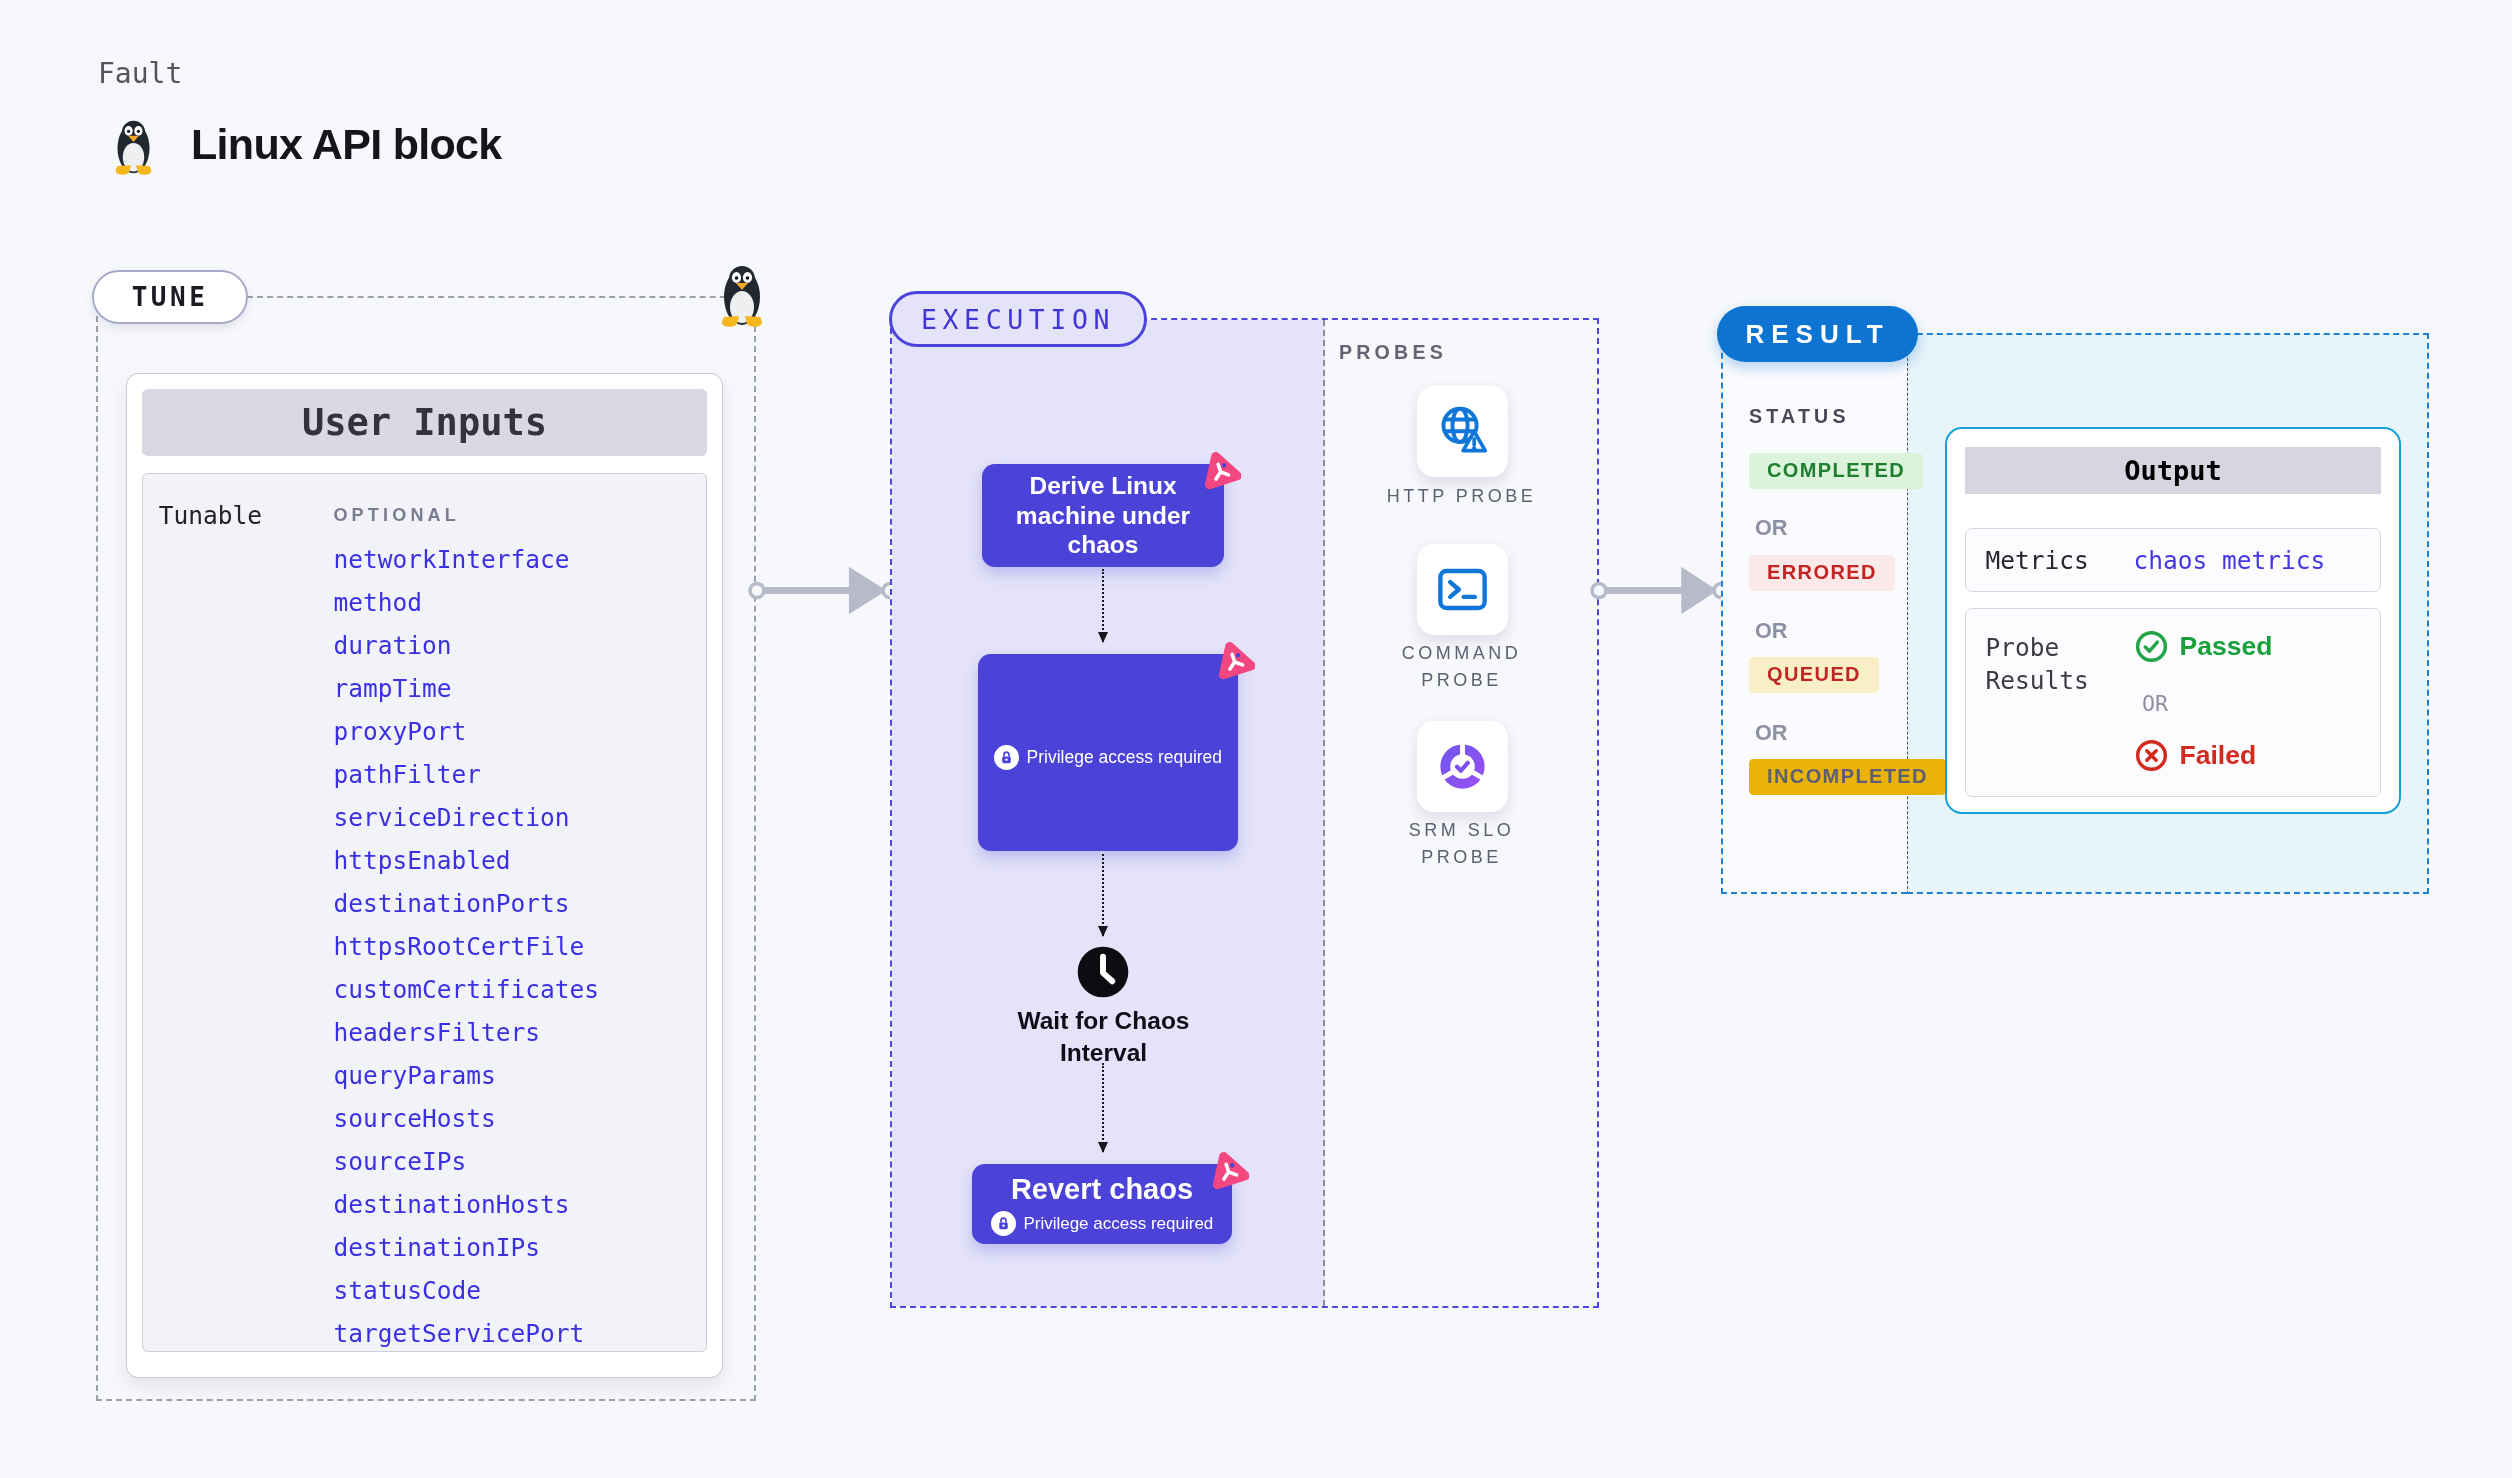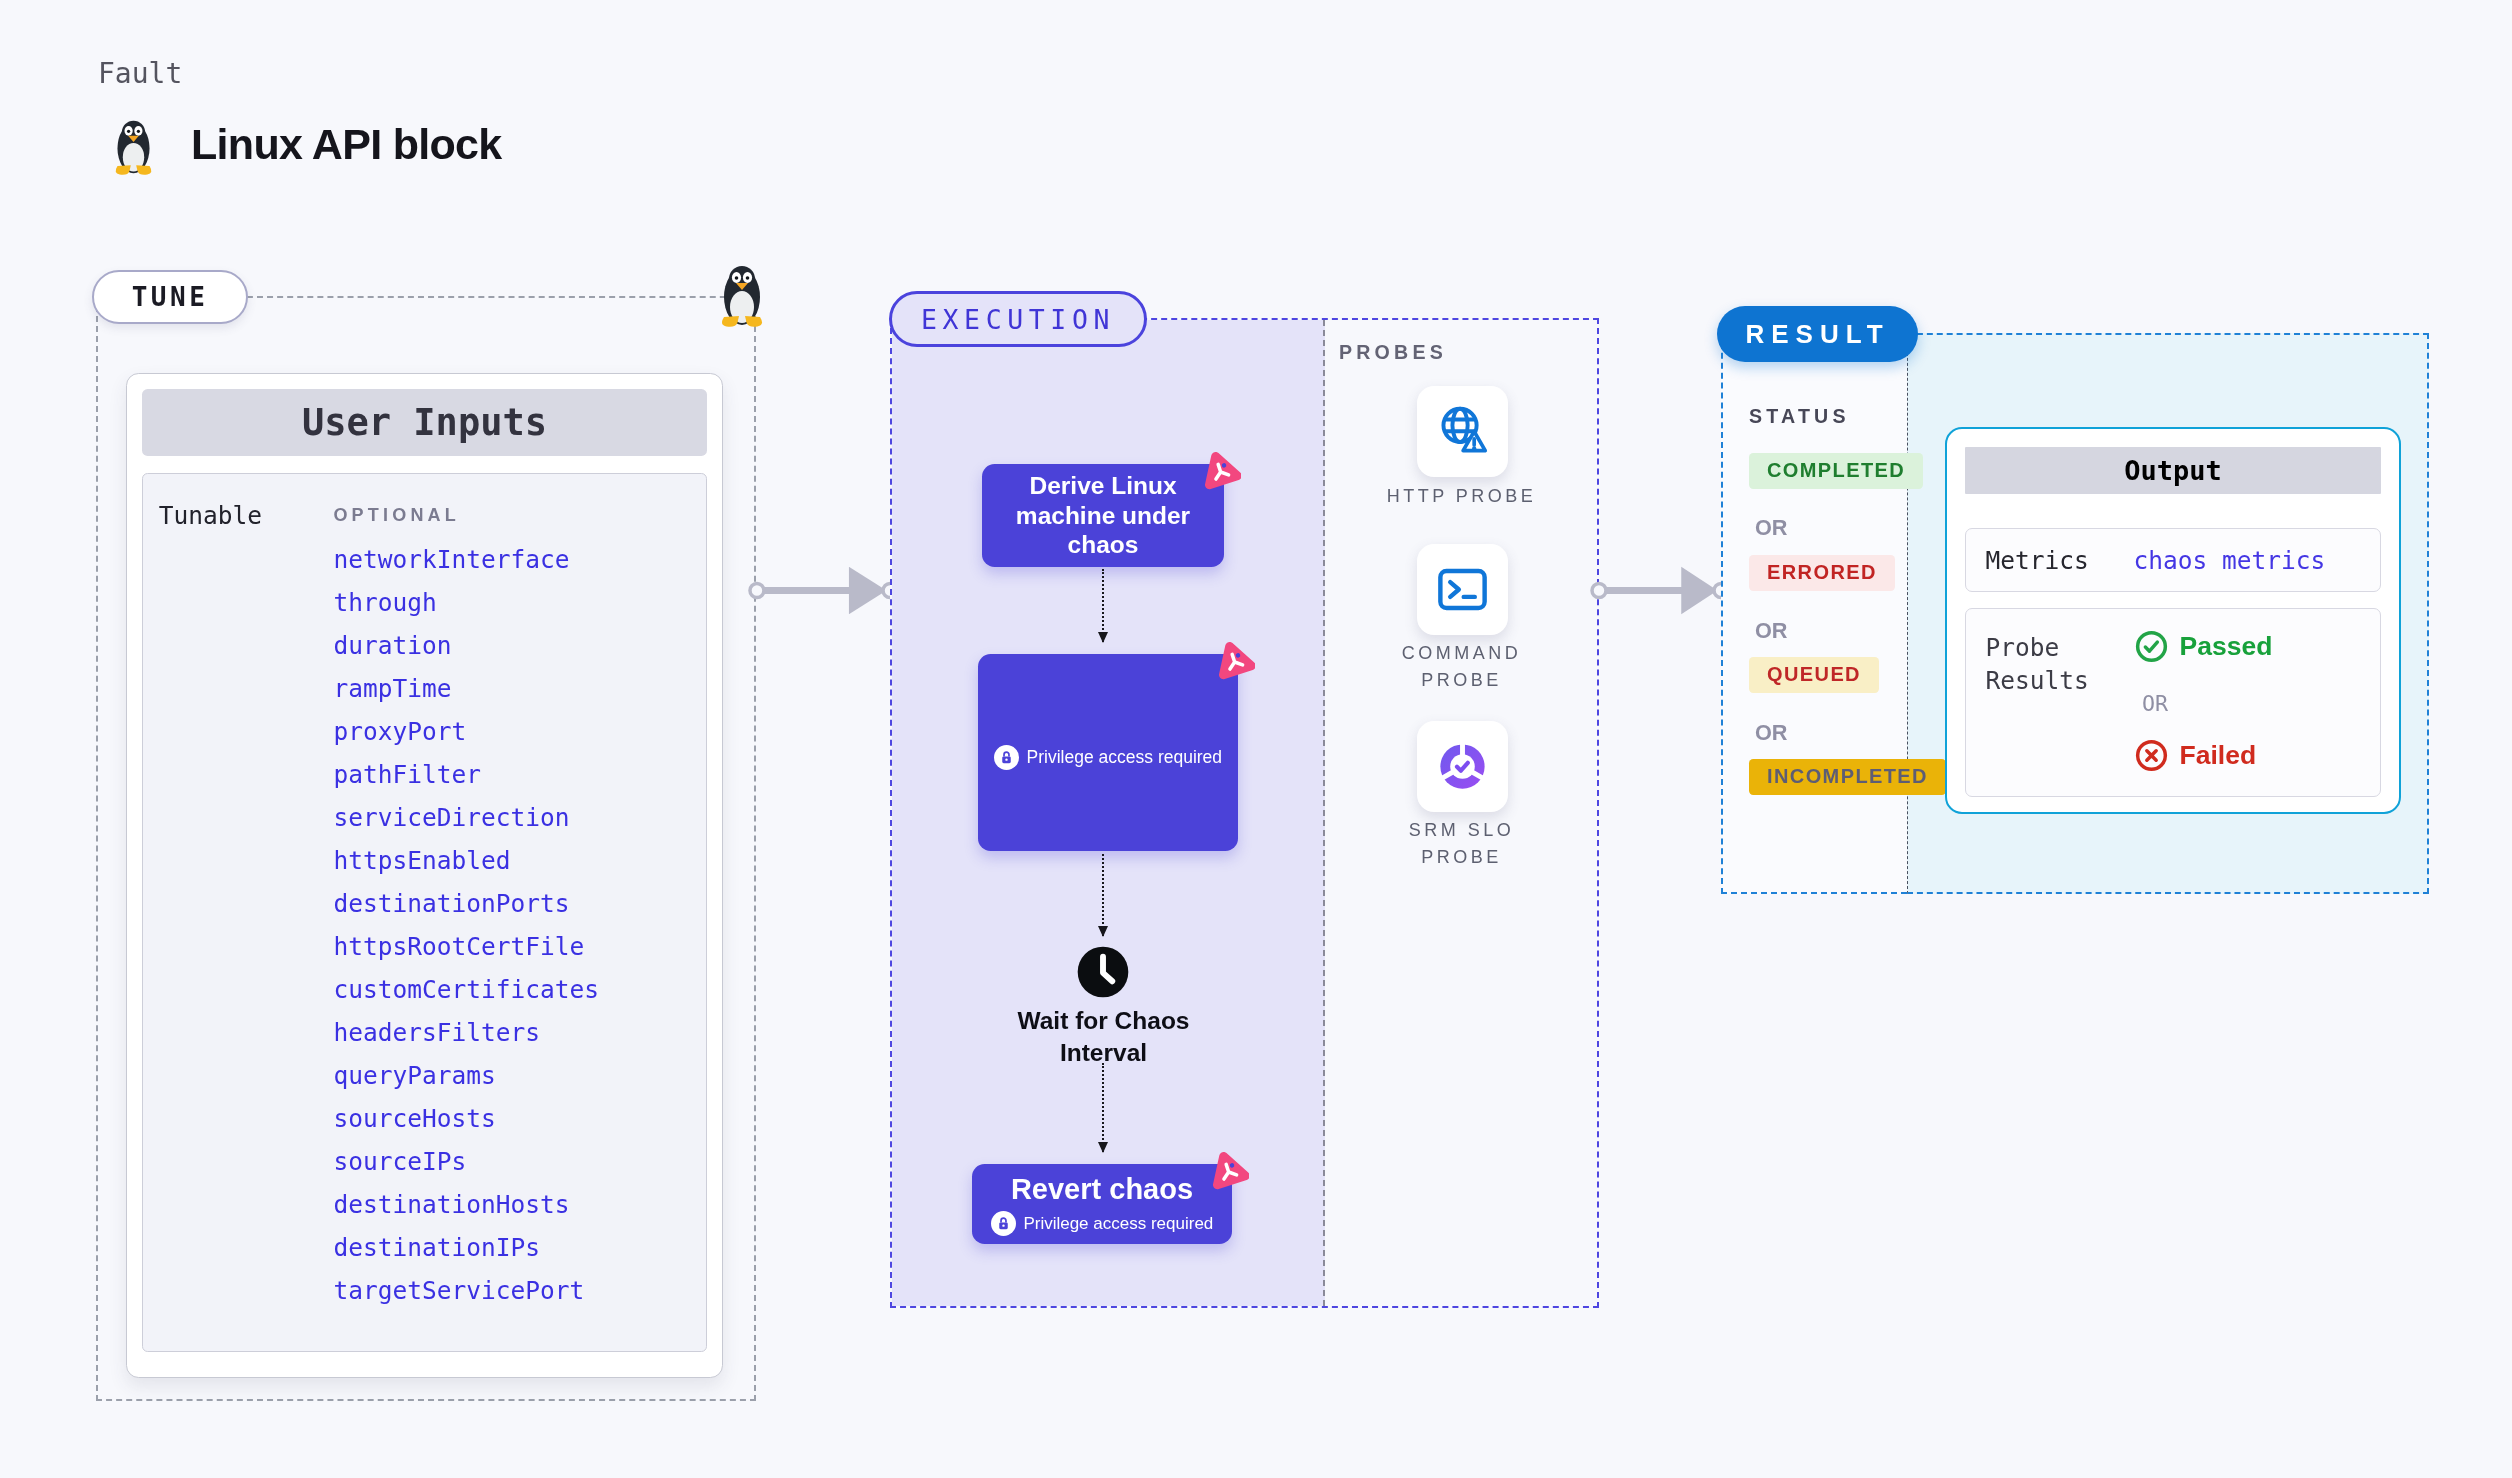--- a/index.html
+++ b/index.html
@@ -170,36 +170,37 @@
       <use href="#tux"></use>
     </svg>
 
   <div class="abs ui-card">
     <div class="abs ui-card-header">User Inputs</div>
     <div class="abs ui-panel">
       <div class="abs tunable-label">Tunable</div>
       <div class="abs optional-label">OPTIONAL</div>
       <div class="abs param-list">
         <div class="param">networkInterface</div>
-        <div class="param">through</div>
+        <div class="param">method</div>
         <div class="param">duration</div>
         <div class="param">rampTime</div>
         <div class="param">proxyPort</div>
         <div class="param">pathFilter</div>
         <div class="param">serviceDirection</div>
         <div class="param">httpsEnabled</div>
         <div class="param">destinationPorts</div>
         <div class="param">httpsRootCertFile</div>
         <div class="param">customCertificates</div>
         <div class="param">headersFilters</div>
         <div class="param">queryParams</div>
         <div class="param">sourceHosts</div>
         <div class="param">sourceIPs</div>
         <div class="param">destinationHosts</div>
         <div class="param">destinationIPs</div>
+        <div class="param">statusCode</div>
         <div class="param">targetServicePort</div>
       </div>
     </div>
   </div>
 
   <svg class="harrow" style="left:743px; top:564px;" viewBox="0 0 221 76">
     <line x1="20" y1="38" x2="158" y2="38" stroke="#b9bac9" stroke-width="10"></line>
     <polygon points="152,4 152,72 206,38" fill="#b9bac9"></polygon>
     <circle cx="20" cy="38" r="10" fill="#f7f8fc" stroke="#b9bac9" stroke-width="5"></circle>
     <circle cx="211" cy="38" r="10" fill="#f7f8fc" stroke="#b9bac9" stroke-width="5"></circle>

